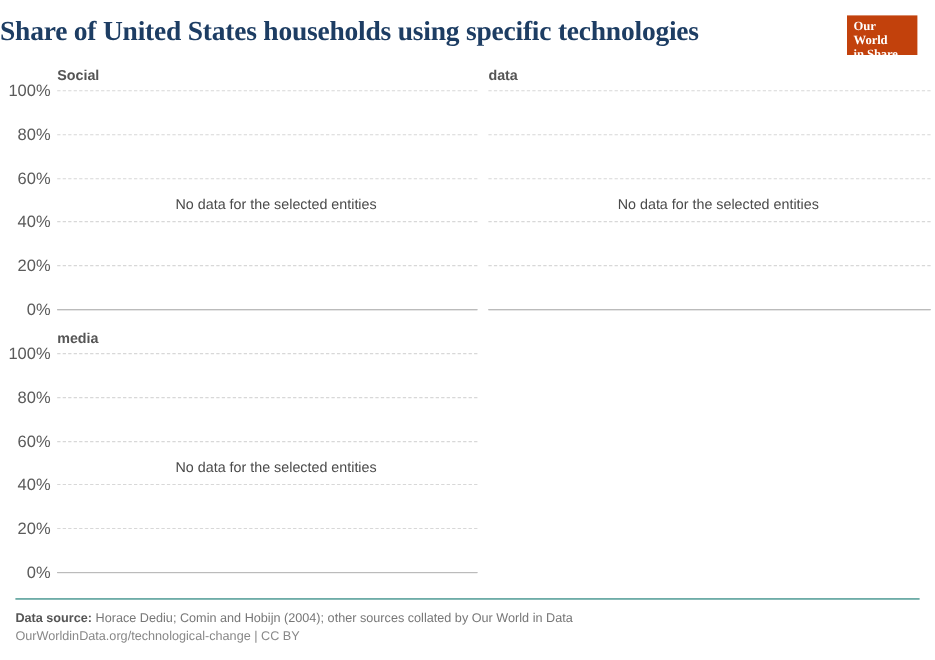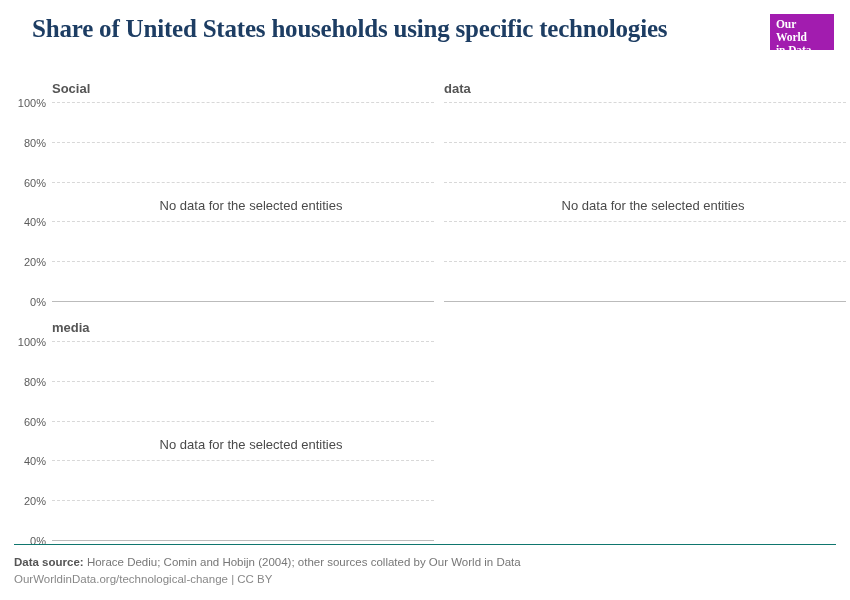--- a/index.html
+++ b/index.html
@@ -19,56 +19,55 @@
     position: relative;
     padding: 0;
   }
 
   
   .header {
     position: absolute;
     top: 0; left: 0;
     width: 850px;
     height: 56px;
-    padding: 14px 16px 0 32px;
+    padding: 14px 16px 0 0;
   }
   .chart-title {
     font-family: "Liberation Serif", serif;
     font-size: 25px;
     font-weight: 700;
     color: #1d3d63;
     letter-spacing: -0.2px;
     line-height: 30px;
     margin: 0;
     width: 740px;
   }
   .owid-logo {
     position: absolute;
     top: 14px;
     right: 16px;
     width: 64px;
     height: 36px;
-    background: #a21caf;
+    background: #c2410c;
     color: #ffffff;
     font-family: "Liberation Serif", serif;
     font-weight: 700;
     font-size: 11.5px;
     line-height: 13px;
     padding: 4px 6px;
     letter-spacing: -0.1px;
   }
 
   
   .panels {
     position: absolute;
     top: 60px;
     left: 0;
     width: 850px;
     height: 480px;
-    margin-top: 20px;
   }
   .panel {
     position: absolute;
   }
   .panel-a { left: 14px;  top: 0;   width: 420px; height: 240px; }
   .panel-b { left: 434px; top: 0;   width: 412px; height: 240px; }
   .panel-c { left: 14px;  top: 239px; width: 420px; height: 240px; }
 
   .panel-title {
     font-size: 13px;
@@ -96,21 +95,21 @@
     height: 0;
     border-top: 1px dashed #d8d8d8;
   }
   .gridline.zero { border-top: 1px solid #bbbbbb; }
 
   .ytick {
     position: absolute;
     right: 100%;
     margin-right: 6px;
     transform: translateY(-50%);
-    font-size: 11px;
+    font-size: 15px;
     color: #5b5b5b;
     white-space: nowrap;
     text-align: center;
   }
 
   .nodata {
     position: absolute;
     left: 16px;
     right: 0;
     top: 48%;
@@ -141,21 +140,21 @@
 </style>
 </head>
 <body>
 
 <div class="page">
 
   <div class="header">
     <h1 class="chart-title">Share of United States households using specific technologies</h1>
     <div class="owid-logo">
       <div>Our World</div>
-      <div>in Data</div>
+      <div>in Share</div>
     </div>
   </div>
 
   <div class="panels">
 
     <div class="panel panel-a">
       <div class="panel-title">Social</div>
       <div class="plot">
         <div class="gridline" style="top:0%">
           <span class="ytick">100%</span>

